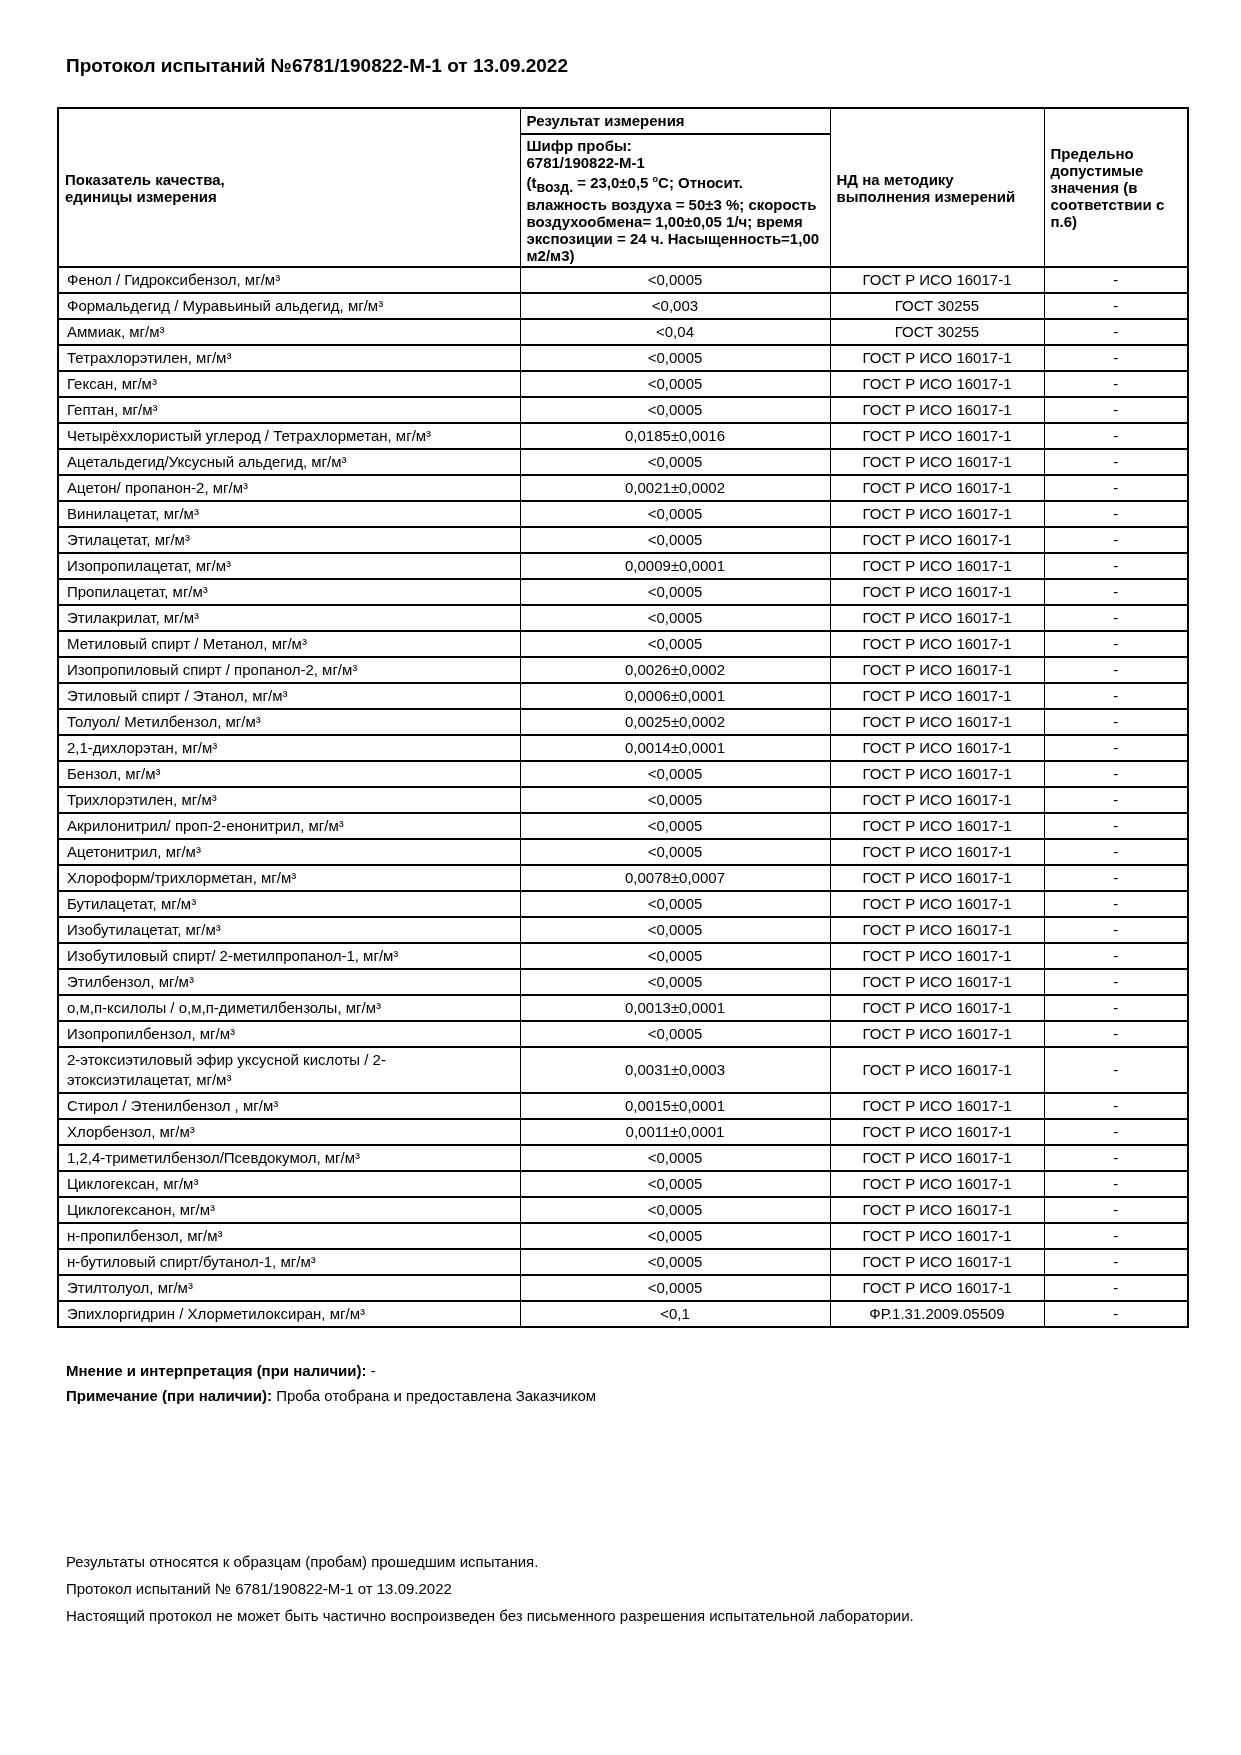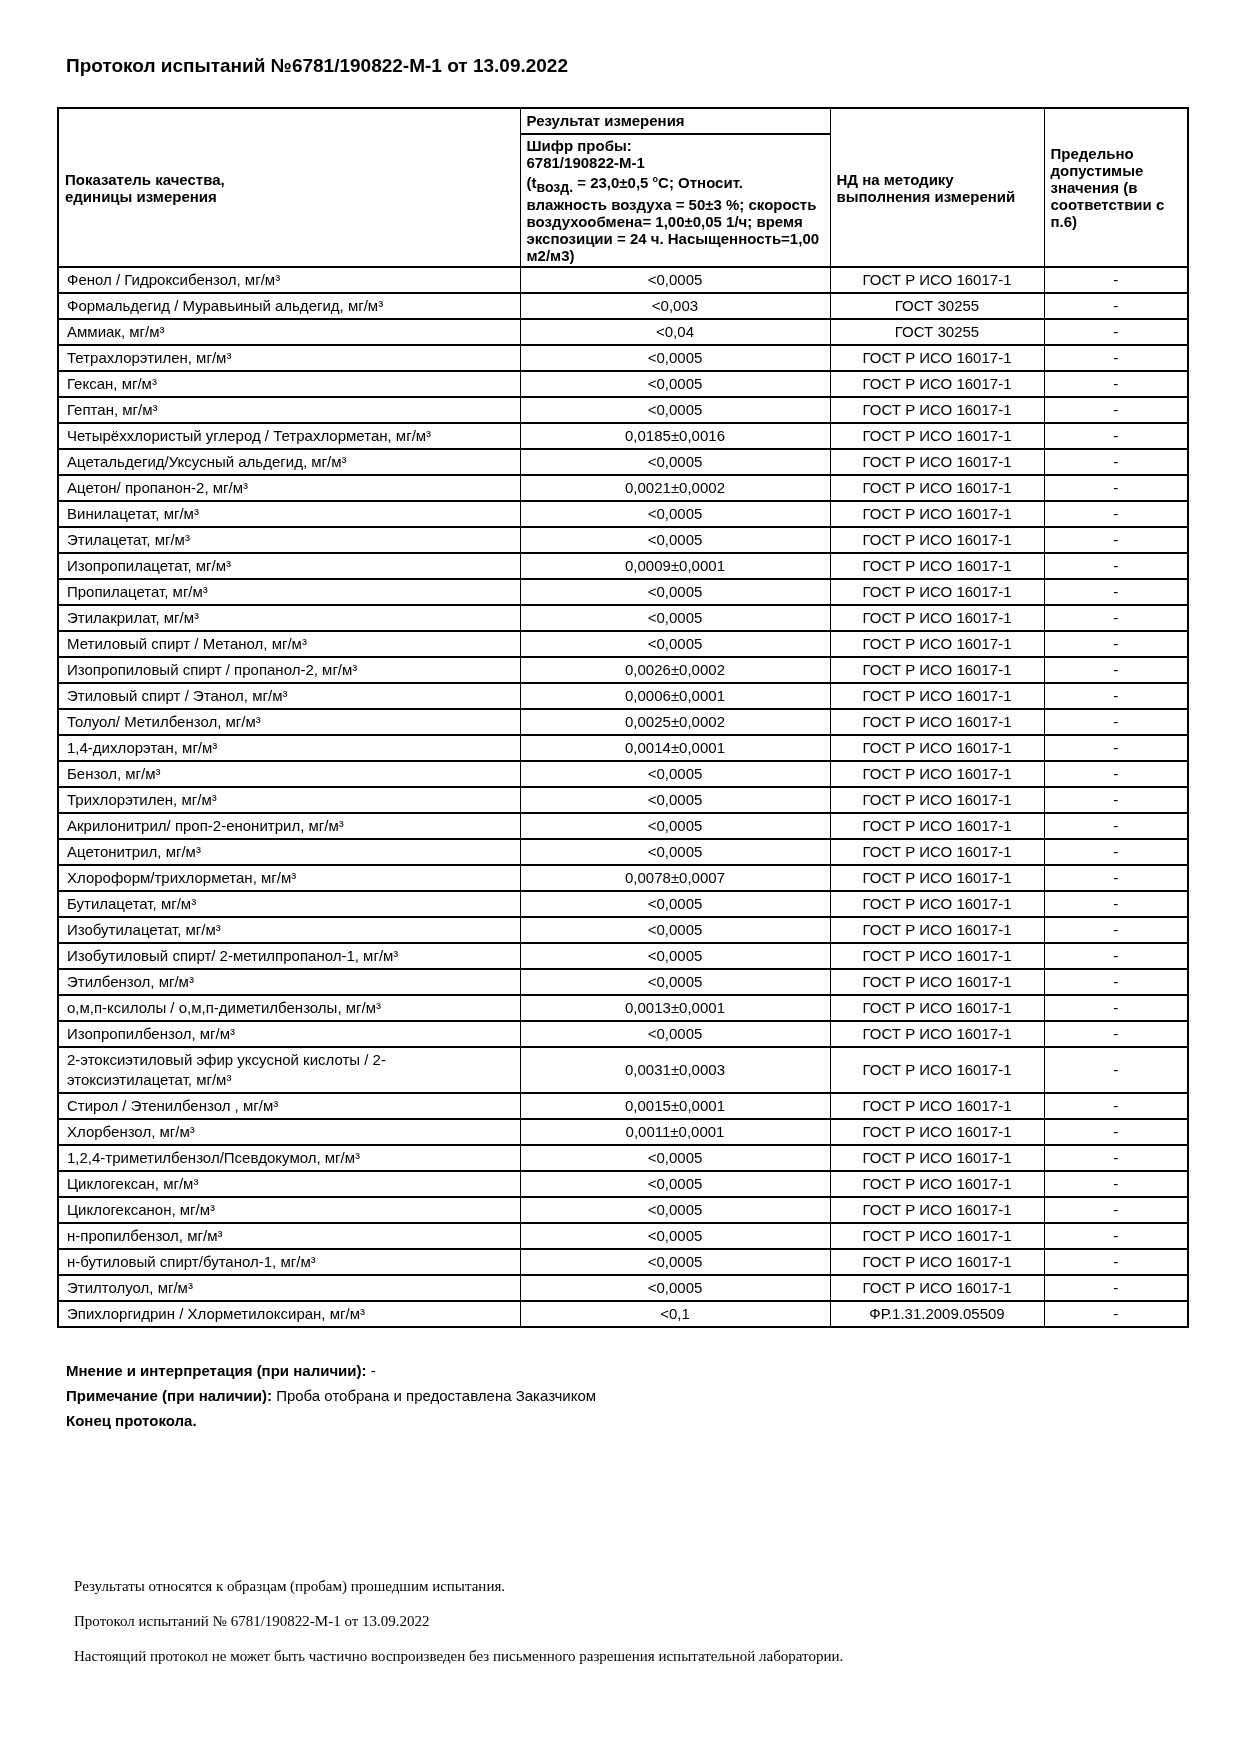--- a/index.html
+++ b/index.html
@@ -69,21 +69,21 @@
     font-size: 15px;
     line-height: 25px;
   }
   .notes p { margin: 0; }
   .notes b { font-weight: bold; }
   .footer {
     margin: 140px 0 0 9px;
     font-size: 15px;
     line-height: 27px;
   }
-  .footer p { margin: 8px; font-family: Liberation Serif, serif; }
+  .footer p { margin: 0; }
 </style>
 </head>
 <body>
 
 <div class="page">
 
   <h1 class="title">Протокол испытаний №6781/190822-М-1 от 13.09.2022</h1>
 
   <table class="results">
     <colgroup>
@@ -229,21 +229,21 @@
   </tr>
 
   <tr>
     <td class="c-indicator">Толуол/ Метилбензол, мг/м³</td>
     <td class="c-result">0,0025±0,0002</td>
     <td class="c-method">ГОСТ Р ИСО  16017-1</td>
     <td class="c-limit">-</td>
   </tr>
 
   <tr>
-    <td class="c-indicator">1,4-дихлорэтан, мг/м³</td>
+    <td class="c-indicator">2,1-дихлорэтан, мг/м³</td>
     <td class="c-result">0,0014±0,0001</td>
     <td class="c-method">ГОСТ Р ИСО  16017-1</td>
     <td class="c-limit">-</td>
   </tr>
 
   <tr>
     <td class="c-indicator">Бензол, мг/м³</td>
     <td class="c-result">&lt;0,0005</td>
     <td class="c-method">ГОСТ Р ИСО  16017-1</td>
     <td class="c-limit">-</td>
@@ -388,21 +388,20 @@
     <td class="c-result">&lt;0,1</td>
     <td class="c-method">ФР.1.31.2009.05509</td>
     <td class="c-limit">-</td>
   </tr>
 </tbody>
   </table>
 
   <div class="notes">
     <p><b>Мнение и интерпретация (при наличии):</b><span> -</span></p>
     <p><b>Примечание (при наличии):</b><span> Проба отобрана и предоставлена Заказчиком</span></p>
-    <p><b>Конец протокола.</b></p>
   </div>
 
   <div class="footer">
     <p>Результаты относятся к образцам (пробам) прошедшим испытания.</p>
     <p>Протокол испытаний № 6781/190822-М-1 от 13.09.2022</p>
     <p>Настоящий протокол не может быть частично воспроизведен без письменного разрешения испытательной лаборатории.</p>
   </div>
 
 </div>
 

